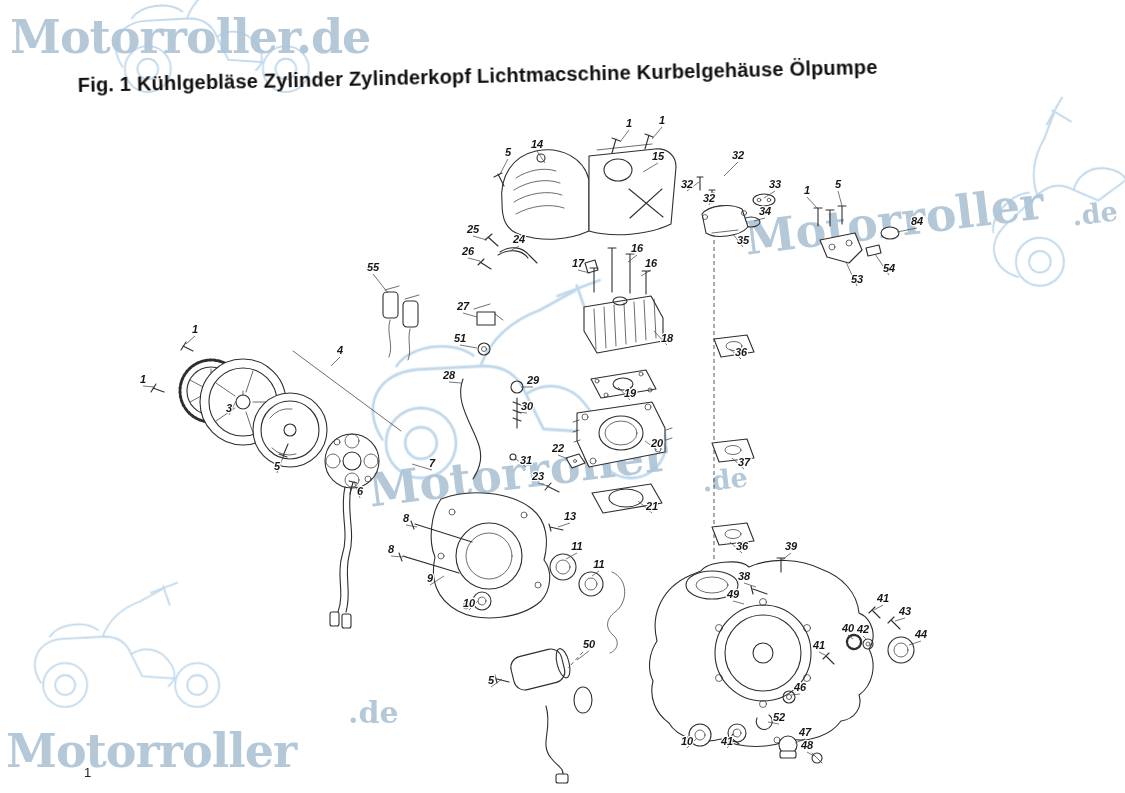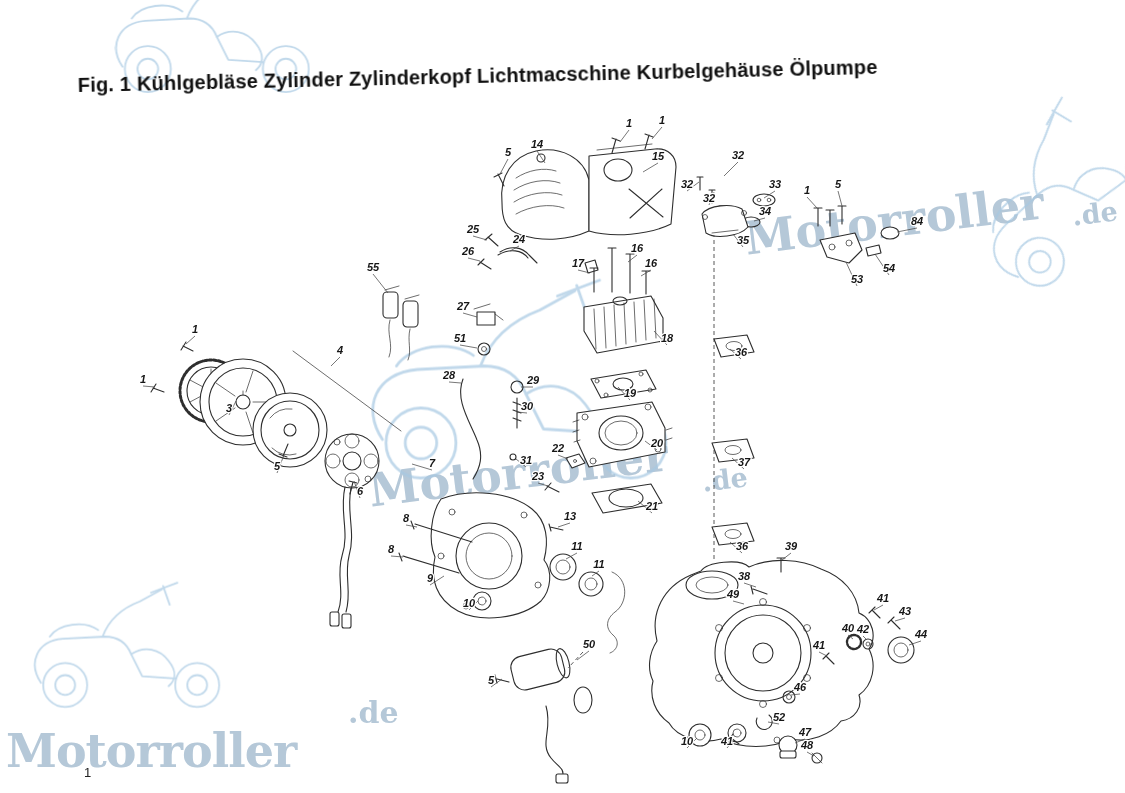--- a/index.html
+++ b/index.html
@@ -32,20 +32,21 @@
   .gear{stroke-dasharray:2 1.6;stroke-width:2.4;}
   .callout{font:italic 700 11px "Liberation Sans",sans-serif;fill:#161616;text-anchor:middle;
            paint-order:stroke;stroke:#ffffff;stroke-width:2.5px;stroke-linejoin:round;}
   .leader{stroke:#4a4a4a;stroke-width:.75;fill:none;}
 </style>
 </head>
 <body>
 
 <div id="page">
 
+  <div class="wm wm-tl">Motorroller.de</div>
   <div class="wm wm-right">Motorroller</div>
   <div class="wm wm-right-de">.de</div>
   <div class="wm wm-center">Motorroller</div>
   <div class="wm wm-center-de">.de</div>
   <div class="wm wm-bl">Motorroller</div>
   <div class="wm wm-bl-de">.de</div>
 
   <svg id="stage" width="1125" height="793" viewBox="0 0 1125 793">
     <defs>
       <g id="scooter">

